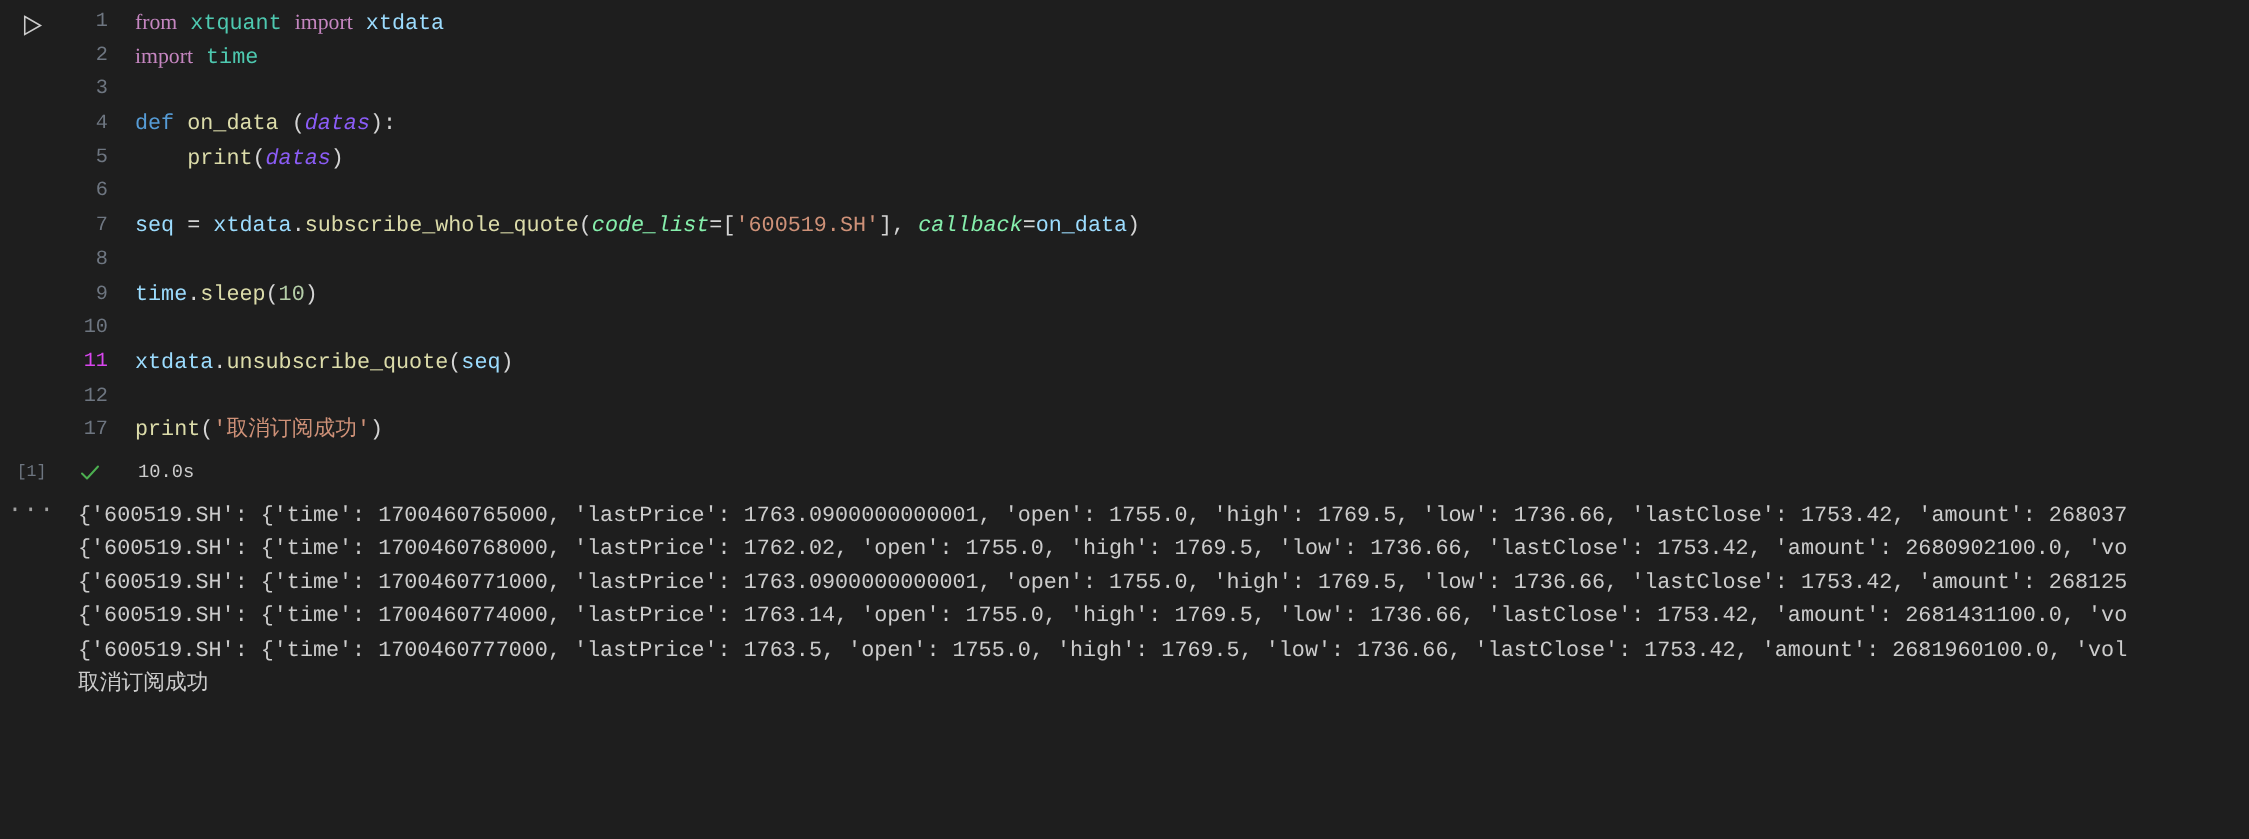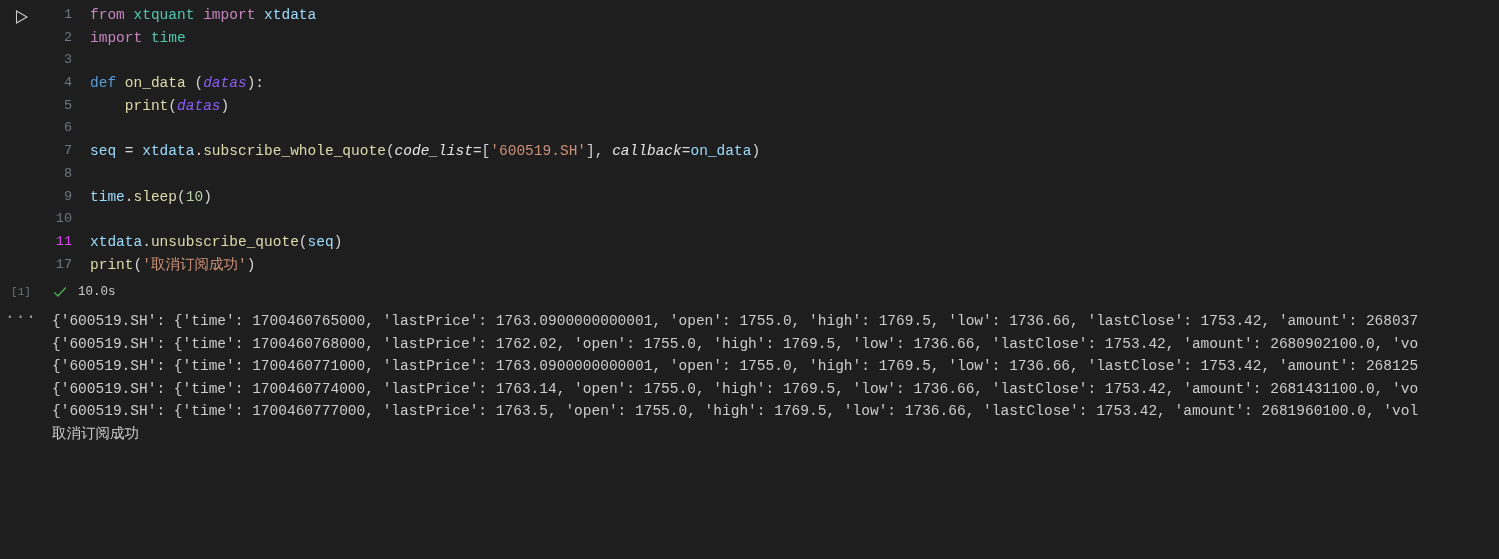--- a/index.html
+++ b/index.html
@@ -54,26 +54,26 @@
     width: 48px;
     text-align: right;
     color: #6e7681;
     padding-right: 18px;
     user-select: none;
     font-size: 13.5px;
   }
   .lineno.current { color: #d946ef; }
   .code { flex: 1; white-space: pre; }
   
-  .tk-kw   { color: #c586c0; }
+  .tk-kw   { color: #c586c0; font-family: Liberation Serif, serif; }
   .tk-mod  { color: #4ec9b0; }
   .tk-def  { color: #569cd6; margin-top: 32px; }
   .tk-fn   { color: #dcdcaa; }
   .tk-param{ color: #8b5cf6; font-style: italic; }
-  .tk-argit{ color: #e5e5e5; font-style: italic; }
+  .tk-argit{ color: #86efac; font-style: italic; }
   .tk-str  { color: #ce9178; }
   .tk-num  { color: #b5cea8; }
   .tk-pun  { color: #d4d4d4; }
   .tk-call { color: #dcdcaa; }
   .tk-obj  { color: #9cdcfe; }
 
   .status-row {
     display: flex;
     align-items: center;
     height: 24px;
@@ -85,21 +85,21 @@
     width: 42px;
     display: flex;
     justify-content: center;
     align-items: center;
     color: #6e7681;
     font-size: 11px;
   }
   .status-body {
     display: flex;
     align-items: center;
-    gap: 10px;
+    gap: 24px;
     padding-left: 10px;
   }
   .status-check { color: #4caf50; width: 16px; height: 16px; }
   .status-check svg { width: 16px; height: 16px; }
   .status-time { color: #cccccc; font-size: 12.5px; }
 
   .output-block {
     position: relative;
     padding: 2px 0 0 0;
     min-width: 0;
@@ -210,20 +210,24 @@
       <div class="code-line">
         <span class="lineno">10</span>
         <span class="code"></span>
       </div>
 
       <div class="code-line">
         <span class="lineno current">11</span>
         <span class="code"><span class="tk-obj">xtdata</span><span class="tk-pun">.</span><span class="tk-call">unsubscribe_quote</span><span class="tk-pun">(</span><span class="tk-obj">seq</span><span class="tk-pun">)</span></span>
       </div>
 
+      <div class="code-line">
+        <span class="lineno">12</span>
+        <span class="code"></span>
+      </div>
 
       <div class="code-line">
         <span class="lineno">17</span>
         <span class="code"><span class="tk-call">print</span><span class="tk-pun">(</span><span class="tk-str">'取消订阅成功'</span><span class="tk-pun">)</span></span>
       </div>
 
     </div>
 
     <div class="status-row" style="margin-left:-42px;">
       <div class="status-left-gutter">

